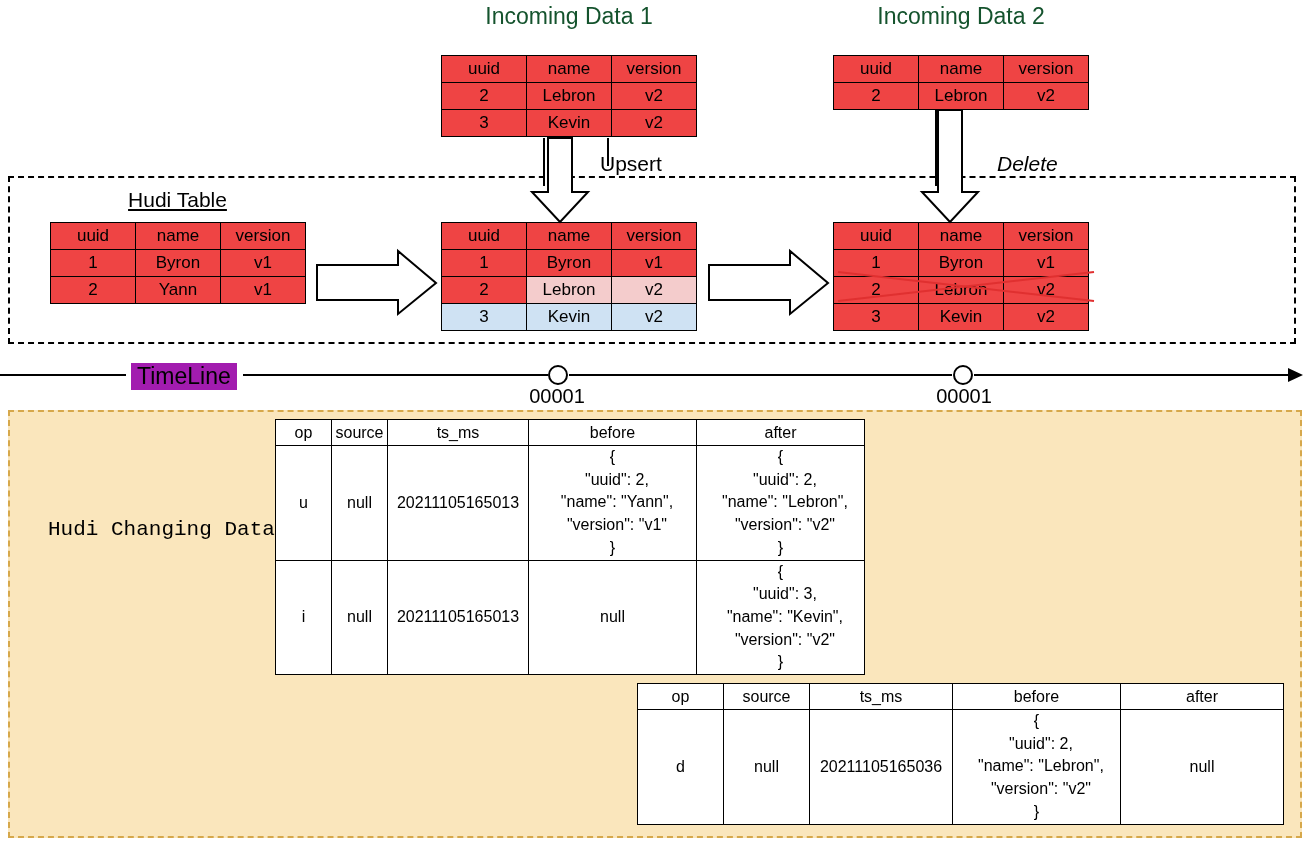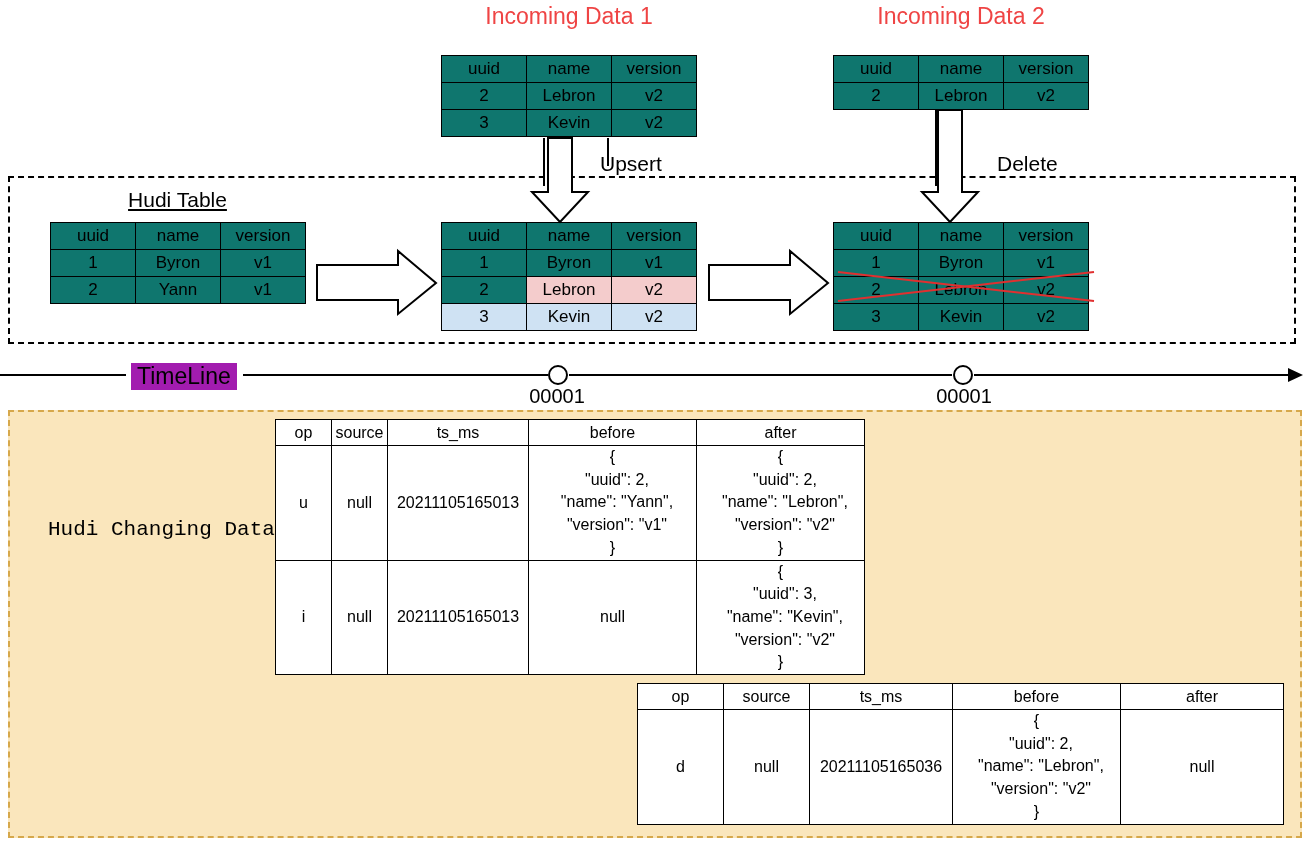--- a/index.html
+++ b/index.html
@@ -13,21 +13,21 @@
     color: #000000;
     overflow: hidden;
   }
   .abs { position: absolute; }
 
   
   .section-title {
     font-size: 23px;
     text-align: center;
     white-space: nowrap;
-    color: #ef4444;
+    color: #14532d;
   }
   .box-title {
     font-size: 21px;
     text-align: center;
     white-space: nowrap;
     text-decoration: underline;
   }
   .op-label {
     font-size: 21px;
     white-space: nowrap;
@@ -47,21 +47,21 @@
   }
   table.grid td, table.grid th {
     border: 1px solid #000000;
     font-size: 17px;
     font-weight: normal;
     text-align: center;
     padding: 0;
     height: 26px;
     line-height: 26px;
     color: #000;
-    background: #0f766e;
+    background: #ef4444;
   }
   .hl-red  { background: #f4cccc !important; }
   .hl-blue { background: #cfe2f3 !important; }
 
   
   .dashed-box {
     border: 2px dashed #000000;
     background: transparent;
     box-sizing: border-box;
   }
@@ -240,21 +240,21 @@
   </tr>
   <tr>
     <td>3</td>
     <td>Kevin</td>
     <td>v2</td>
   </tr>
 </tbody>
   </table>
 
 <div class="abs op-label" style="left:600px; top:152px;">Upsert</div>
-<div class="abs op-label" style="left:997px; top:152px;">Delete</div>
+<div class="abs op-label" style="left:997px; top:152px;font-style:italic;">Delete</div>
 
 <div class="abs tl-label" style="left:131px; top:363px;">TimeLine</div>
 <div class="abs tick-label" style="left:497px; top:385px; width:120px;">00001</div>
 <div class="abs tick-label" style="left:904px; top:385px; width:120px;">00001</div>
 
 <div class="abs beige-panel" style="left:8px; top:410px; width:1294px; height:428px;"></div>
 
 <div class="abs panel-label" style="left:48px; top:518px;font-family:Liberation Mono, monospace;">Hudi Changing Data</div>
 
 <table class="cdc abs" style="left:275px; top:419px; width:589px;">

